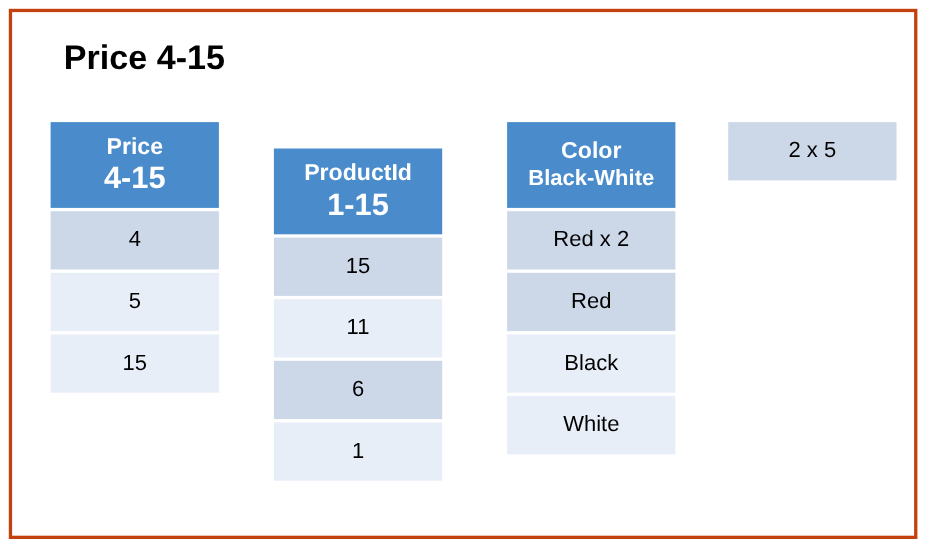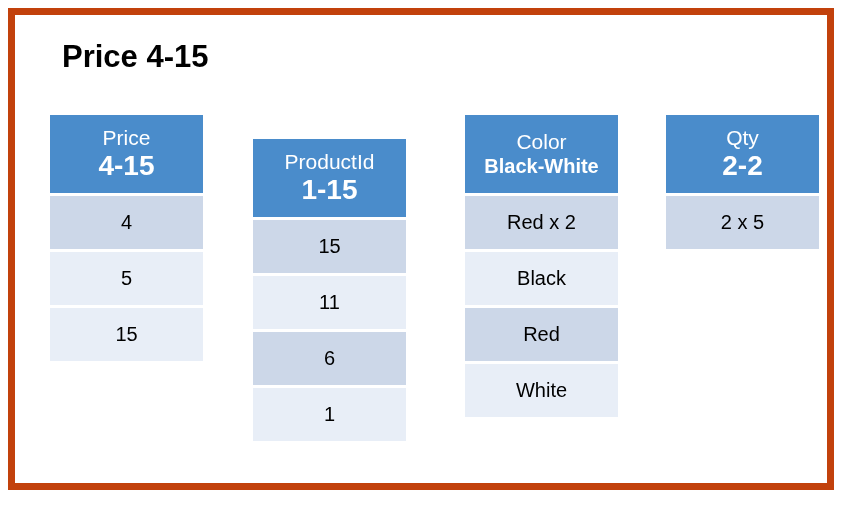--- a/index.html
+++ b/index.html
@@ -18,21 +18,21 @@
     background: #ffffff;
     overflow: hidden;
   }
   
   #frame {
     position: absolute;
     left: 8px;
     top: 8px;
     width: 826px;
     height: 482px;
-    border: 7px solid #c2410c;
+    border: 3px solid #c2410c;
     box-sizing: border-box;
     background: #ffffff;
   }
   #page-title {
     position: absolute;
     left: 47px;
     top: 24px;
     font-size: 31px;
     font-weight: bold;
     color: #000000;
@@ -63,21 +63,21 @@
     color: #ffffff;
     box-sizing: border-box;
     display: flex;
     flex-direction: column;
     align-items: center;
     justify-content: center;
     margin-bottom: 3px;
   }
   .col-header .hdr-main {
     font-size: 21px;
-    font-weight: normal;
+    font-weight: bold;
     line-height: 1.15;
     white-space: nowrap;
   }
   .col-header .hdr-sub {
     font-size: 28px;
     font-weight: bold;
     line-height: 1.15;
     white-space: nowrap;
   }
   .col-header.narrow-sub .hdr-sub {
@@ -128,28 +128,24 @@
         <div class="cell dark">6</div>
         <div class="cell light">1</div>
       </div>
 
       <div class="column col-2">
         <div class="col-header narrow-sub">
           <span class="hdr-main">Color</span>
           <span class="hdr-sub">Black-White</span>
         </div>
         <div class="cell dark">Red x 2</div>
+        <div class="cell dark">Red</div>
         <div class="cell light">Black</div>
-        <div class="cell dark">Red</div>
         <div class="cell light">White</div>
       </div>
 
       <div class="column col-3">
-        <div class="col-header">
-          <span class="hdr-main">Qty</span>
-          <span class="hdr-sub">2-2</span>
-        </div>
         <div class="cell dark">2 x 5</div>
       </div>
 
     </div>
   </div>
 </div>
 
 </body></html>

